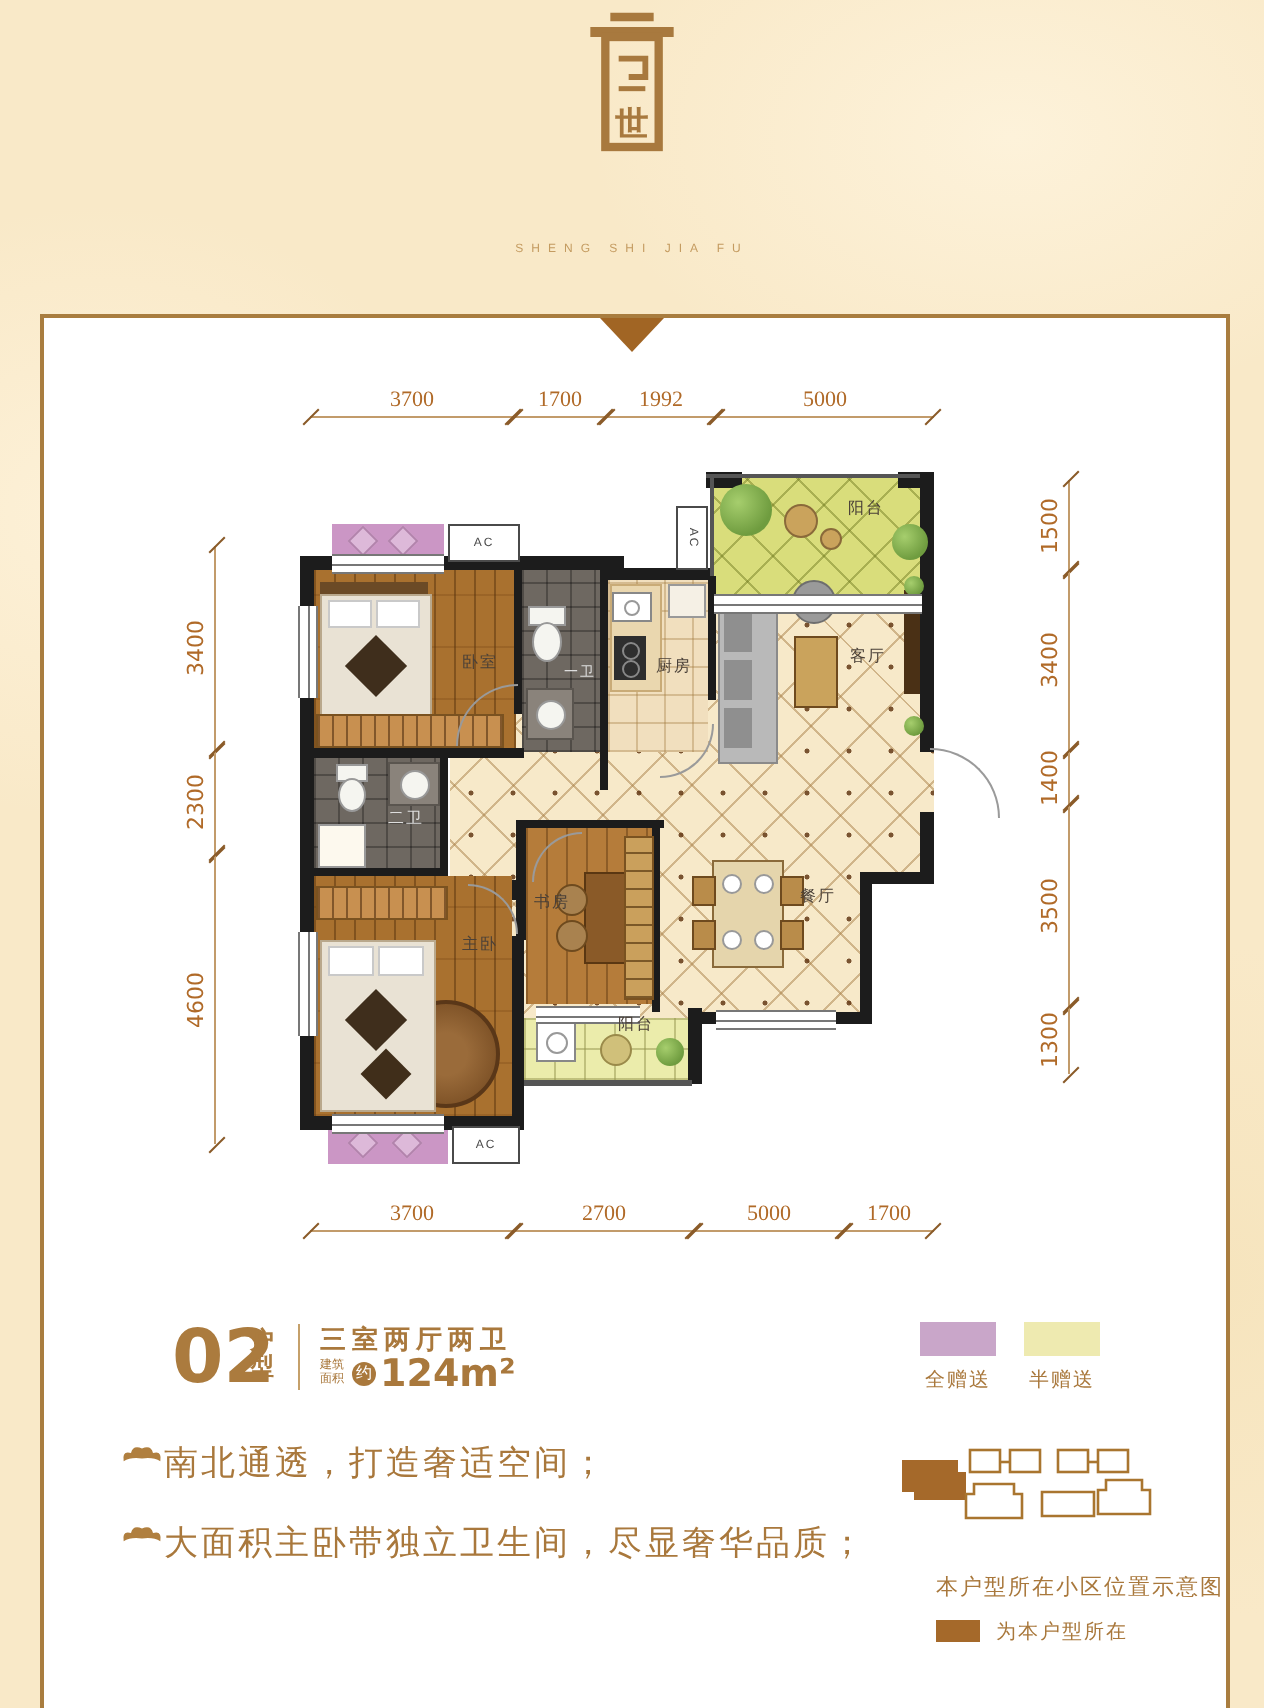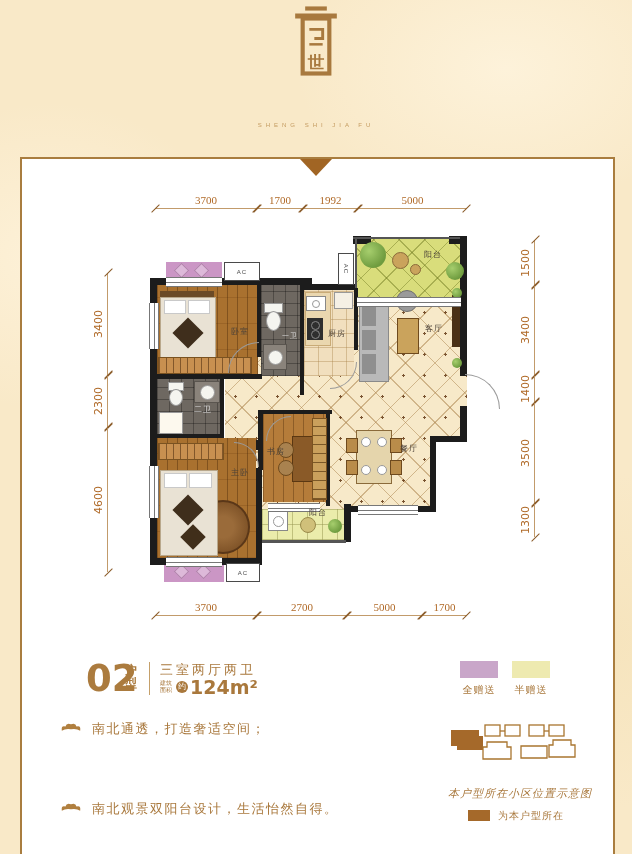--- a/index.html
+++ b/index.html
@@ -38,26 +38,26 @@
   .dimh::before{left:-5px;top:-1px;} .dimh::after{right:-5px;top:-1px;}
   .dimv::before{left:-5px;top:-1px;} .dimv::after{left:-5px;bottom:-1px;}
   .dimh .v{position:absolute;left:0;right:0;top:-15px;text-align:center;font-size:11px;color:#b06a28;font-family:Liberation Serif, serif;}
   .dimv .v{position:absolute;top:50%;left:-10px;transform:translate(-50%,-50%) rotate(-90deg);font-size:11px;color:#b06a28;font-family:"DejaVu Sans",sans-serif;white-space:nowrap;}
   .arc{position:absolute;border:0 solid #9a9a9a;z-index:6;}
   .furn{position:absolute;z-index:5;}
   .plant{border-radius:50%;background:radial-gradient(circle at 35% 35%, #a6ce6d, #6f9c3f 70%);}
   
   .big01{font-family:"DejaVu Sans",sans-serif;font-size:37px;font-weight:bold;color:#ab7b3e;line-height:1;}
   .stack2{width:15px;font-size:12px;font-weight:bold;color:#ab7b3e;line-height:13px;word-break:break-all;}
-  .roomsdesc{font-size:13px;font-weight:normal;color:#a9783c;letter-spacing:3px;}
+  .roomsdesc{font-size:13px;font-weight:bold;color:#a9783c;letter-spacing:3px;}
   .areastack{width:14px;font-size:6px;color:#a9783c;line-height:7px;word-break:break-all;display:inline-block;vertical-align:middle;}
   .yao{display:inline-block;width:12px;height:12px;border-radius:50%;background:#a9783c;color:#fff;font-size:8px;line-height:12px;text-align:center;vertical-align:middle;margin:0 2px;}
   .areaval{font-family:"DejaVu Sans",sans-serif;font-size:19px;font-weight:bold;color:#a9783c;vertical-align:middle;}
   .lglabel{position:absolute;font-size:10px;color:#a9783c;letter-spacing:1px;width:40px;text-align:center;}
-  .feat{position:absolute;display:flex;align-items:flex-start;gap:10px;font-size:13px;color:#a9783c;letter-spacing:1.5px;}
+  .feat{position:absolute;display:flex;align-items:flex-start;gap:0;font-size:17px;color:#a9783c;letter-spacing:1.5px;}
   .sitecap{font-size:11px;color:#a9783c;letter-spacing:1px;}
 </style>
 </head>
 <body>
 
 <div class="page">
 
   <svg class="abs" style="left:291px;top:4px;" width="50" height="84" viewBox="0 0 60 100">
     <line x1="17" y1="5" x2="43" y2="5" stroke="#a8793e" stroke-width="5"></line>
     <line x1="5" y1="14" x2="55" y2="14" stroke="#a8793e" stroke-width="6"></line>
@@ -293,38 +293,38 @@
   <div class="abs" style="left: 512px; top: 661px; width: 38px; height: 17px; background: rgb(238, 234, 176);"></div>
   <div class="lglabel" style="left:459px;top:683px;">全赠送</div>
   <div class="lglabel" style="left:511px;top:683px;text-align:center;">半赠送</div>
 
   <div class="feat" style="left:60px;top:720px;">
     <svg width="22" height="13" viewBox="0 0 24 13">
         <path d="M2 11 Q1 5 6 6.5 Q7 2 12 4 Q17 2 18 6.5 Q23 5 22 11 Q18 8.5 12 9.5 Q6 8.5 2 11 Z" fill="#b07f3f"></path>
       </svg>
     <span>南北通透，打造奢适空间；</span>
   </div>
-  <div class="feat" style="left:60px;top:800px;">
+  <div class="feat" style="left:60px;top:760px;">
     <svg width="22" height="13" viewBox="0 0 24 13">
         <path d="M2 11 Q1 5 6 6.5 Q7 2 12 4 Q17 2 18 6.5 Q23 5 22 11 Q18 8.5 12 9.5 Q6 8.5 2 11 Z" fill="#b07f3f"></path>
       </svg>
-    <span>南北观景双阳台设计，生活怡然自得。</span>
+    <span>大面积主卧带独立卫生间，尽显奢华品质；</span>
   </div>
 
   <svg class="abs" style="left:447px;top:722px;" width="142" height="54" viewBox="0 0 142 54">
     <g stroke="#a9752f" stroke-width="1.3" fill="none">
       <path d="M4 8 h28 v6 h4 v14 h-26 v-4 h-6 z" fill="#a5692a" stroke="none"></path>
       <rect x="38" y="3" width="15" height="11"></rect>
       <rect x="58" y="3" width="15" height="11"></rect>
       <rect x="82" y="3" width="15" height="11"></rect>
       <rect x="102" y="3" width="15" height="11"></rect>
       <path d="M40 20 h20 v5 h4 v12 h-28 v-12 h4 z"></path>
       <path d="M74 24 h26 v12 h-26 z"></path>
       <path d="M106 18 h18 v5 h4 v12 h-26 v-12 h4 z"></path>
       <line x1="53" y1="9" x2="58" y2="9"></line>
       <line x1="97" y1="9" x2="102" y2="9"></line>
     </g>
   </svg>
-  <div class="abs sitecap" style="left:448px;top:786px;font-style:italic;">本户型所在小区位置示意图</div>
+  <div class="abs sitecap" style="left:468px;top:786px;">本户型所在小区位置示意图</div>
   <div class="abs" style="left: 468px; top: 810px; width: 22px; height: 11px; background: rgb(165, 105, 42);"></div>
   <div class="abs sitecap" style="left:498px;top:809px;font-size:10px;">为本户型所在</div>
 
 </div>
 
 </body></html>

